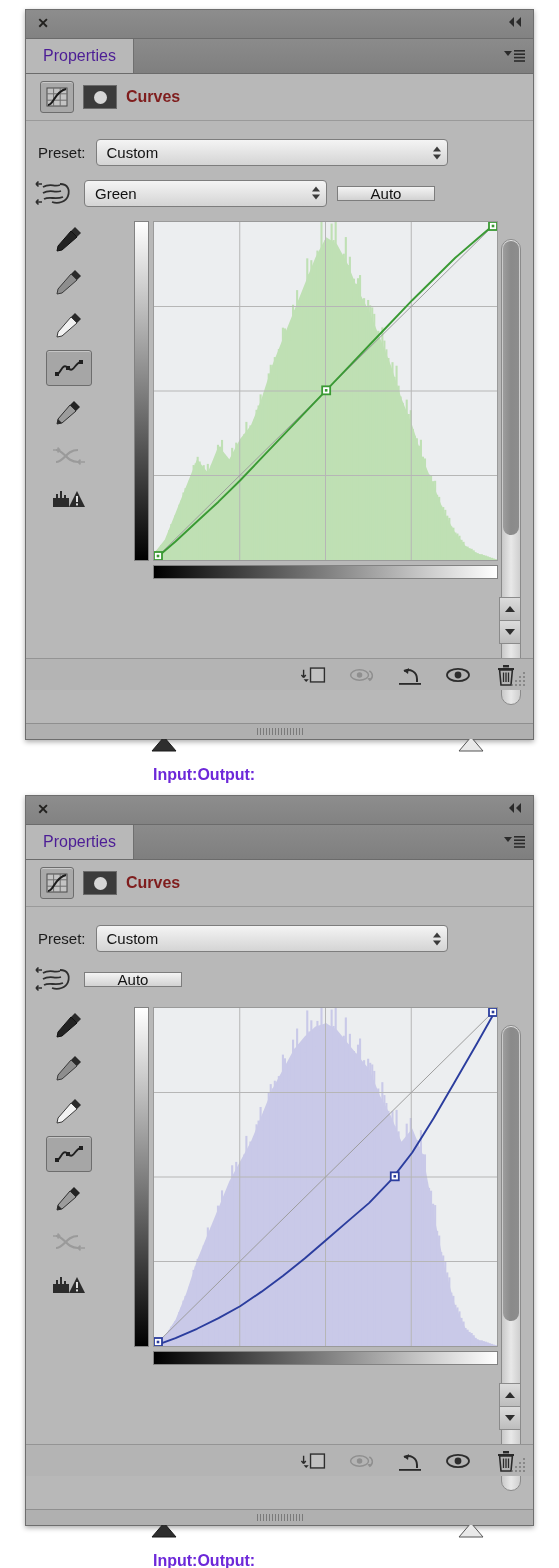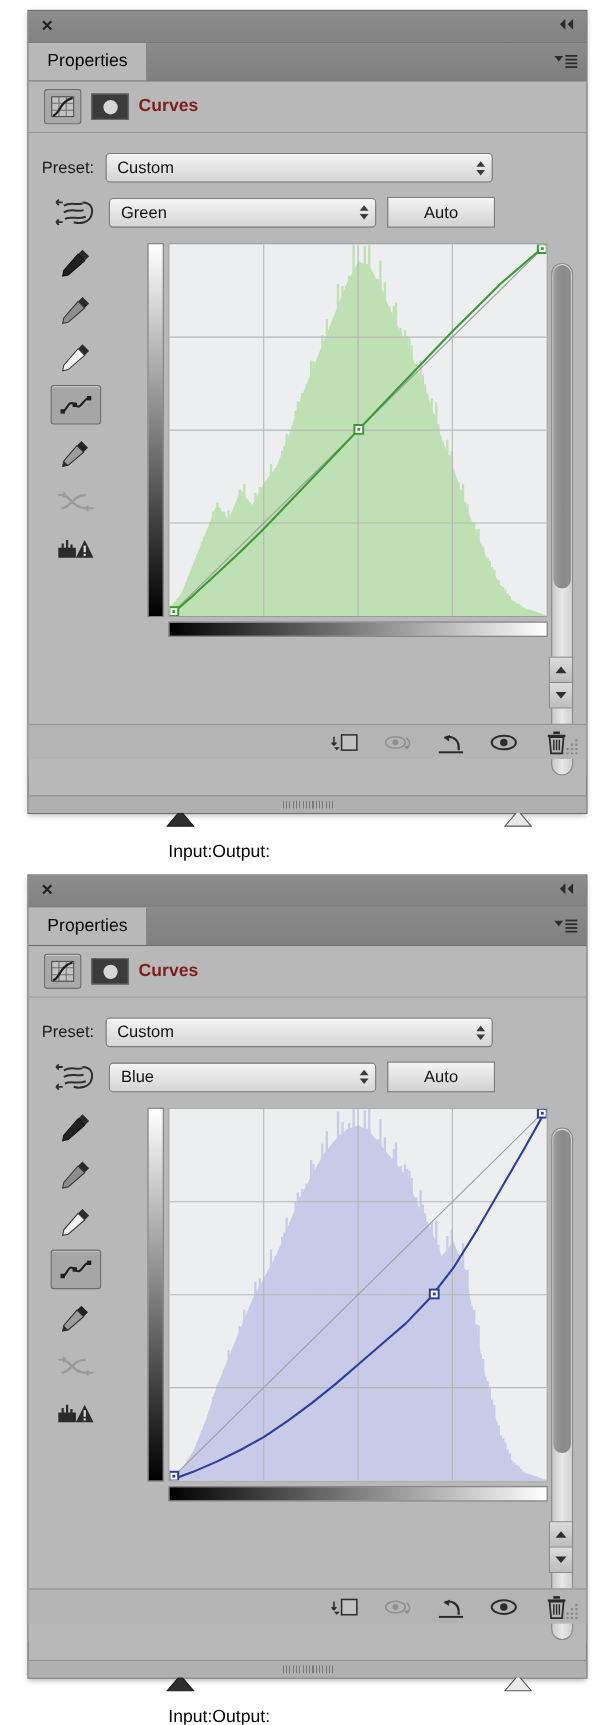--- a/index.html
+++ b/index.html
@@ -50,21 +50,21 @@
     height:34px;
     background:linear-gradient(#8b8b8b,#7f7f7f);
     border-bottom:1px solid #6b6b6b;
   }
   .tab{
     position:absolute;left:0;top:0;
     height:34px;
     padding:0 17px;
     display:flex;align-items:center;
     background:#b8b8b8;
-    color:#000000;
+    color:#4c1d95;
     font-size:16px;
     border-right:1px solid #6f6f6f;
     cursor:pointer;
     text-align:center;
   }
   .panel-menu{
     position:absolute;right:8px;top:9px;
     display:flex;align-items:center;gap:2px;
     cursor:pointer;
   }
@@ -138,27 +138,27 @@
     border-right:4px solid transparent;
   }
   .combo .steppers i.up{border-bottom:5px solid #3a3a3a;}
   .combo .steppers i.dn{border-top:5px solid #3a3a3a;}
   .preset-combo{width:352px;}
 
   
   .channel-row{
     position:absolute;left:0;top:57px;
     display:flex;align-items:center;gap:10px;
-    padding-left:19px;
+    padding-left:4px;
   }
   .otf-icon{width:44px;height:30px;cursor:pointer;}
   .otf-icon svg{display:block;}
   .channel-combo{width:243px;}
   .auto-btn{
-    width:98px;height:28px;
+    width:98px;height:15px;
     background:linear-gradient(#f4f4f4,#d2d2d2);
     border:1px solid #7d7d7d;
     border-radius:0;
     display:flex;align-items:center;justify-content:center;
     font-size:15px;color:#111;
     box-sizing:border-box;
     cursor:pointer;
   }
 
   
@@ -218,21 +218,21 @@
   .pt-marker svg{display:block;}
 
   
   .io-row{
     position:absolute;left:0;top:645px;
     width:100%;
     display:flex;
     padding-left:127px;
     box-sizing:border-box;
   }
-  .io-label{font-size:16px;color:#000000;}
+  .io-label{font-size:16px;color:#6d28d9;font-weight:bold;}
   .io-label.out{}
 
   
   .scroll-track{
     position:absolute;right:12px;top:118px;
     width:20px;height:466px;
     background:linear-gradient(to right,#c9c9c9,#e8e8e8,#cfcfcf);
     border:1px solid #8b8b8b;
     border-radius:10px;
     box-sizing:border-box;
@@ -752,27 +752,20 @@
           <div class="otf-icon">
             <svg width="44" height="30" viewBox="0 0 44 30">
               <path d="M6 6 L12 6 M6 6 L8.5 3.5 M6 6 L8.5 8.5" stroke="#2e2e2e" stroke-width="1.6" fill="none"></path>
               <path d="M6 24 L12 24 M6 24 L8.5 21.5 M6 24 L8.5 26.5" stroke="#2e2e2e" stroke-width="1.6" fill="none"></path>
               <path d="M13 9 C20 5 24 9 30 7" stroke="#2e2e2e" stroke-width="1.8" fill="none"></path>
               <path d="M13 15 C20 11 24 15 31 13" stroke="#2e2e2e" stroke-width="1.8" fill="none"></path>
               <path d="M14 21 C20 18 25 22 33 19" stroke="#2e2e2e" stroke-width="1.8" fill="none"></path>
               <path d="M30 6 C38 6 40 12 38 18 C36 24 28 26 22 24" stroke="#2e2e2e" stroke-width="1.8" fill="none"></path>
             </svg>
           </div>
-          <div class="combo channel-combo">
-            <span>Blue</span>
-            <span class="steppers">
-              <i class="up"></i>
-              <i class="dn"></i>
-            </span>
-          </div>
           <div class="auto-btn">
             <span>Auto</span>
           </div>
         </div>
         <div class="toolcol">
           <div class="tool">
             <svg width="32" height="30" viewBox="0 0 32 30">
               <path d="M22 4 L28 10 L24 14 L18 8 Z" fill="#2a2a2a"></path>
               <path d="M18 8 L24 14 L9 27 L4 28 L5 23 Z" fill="#222" stroke="#111"></path>
             </svg>

